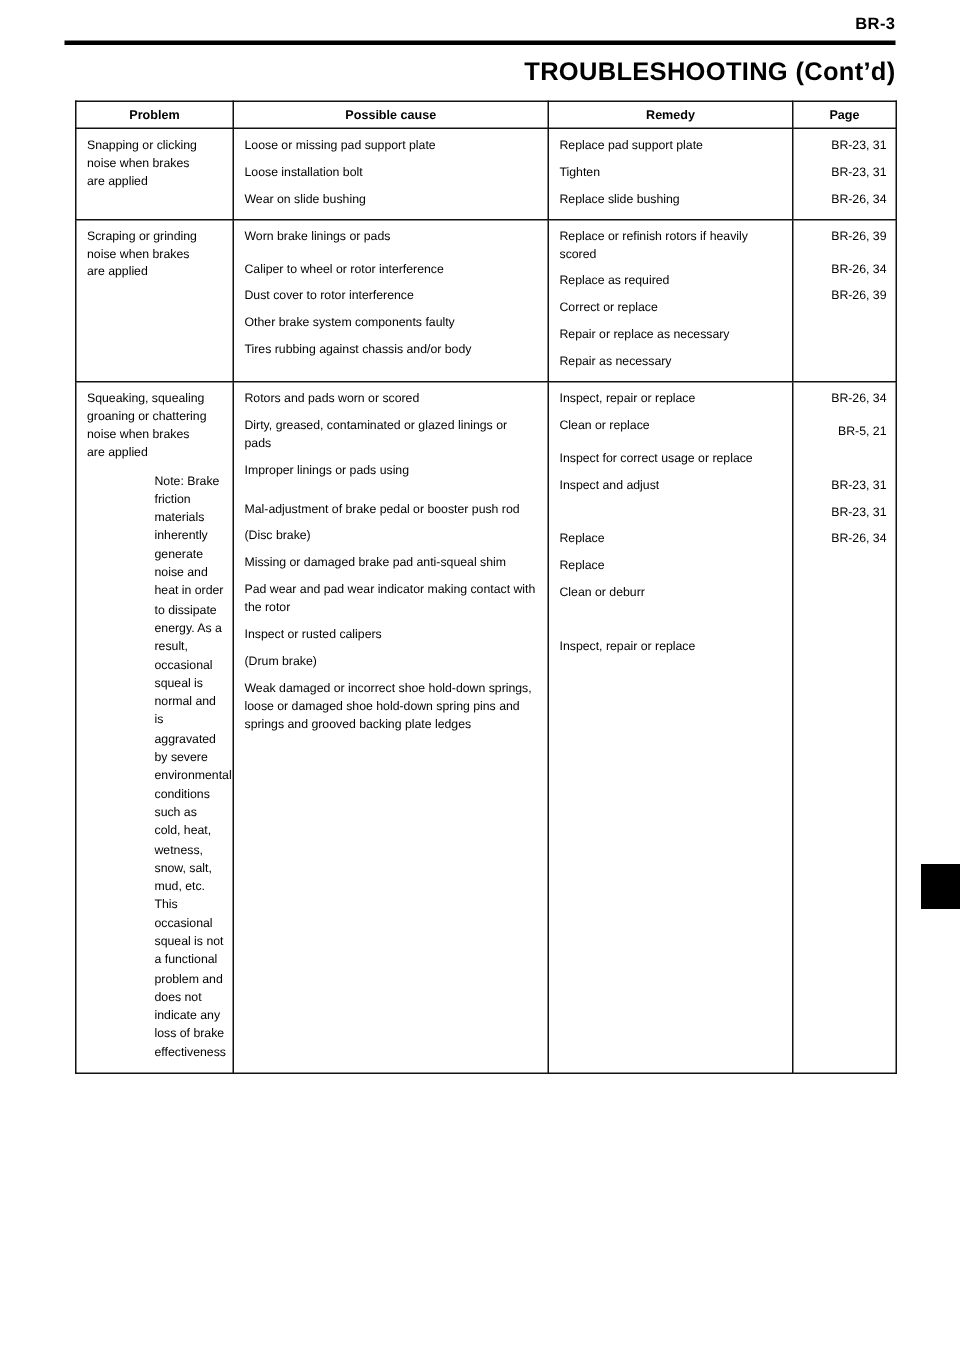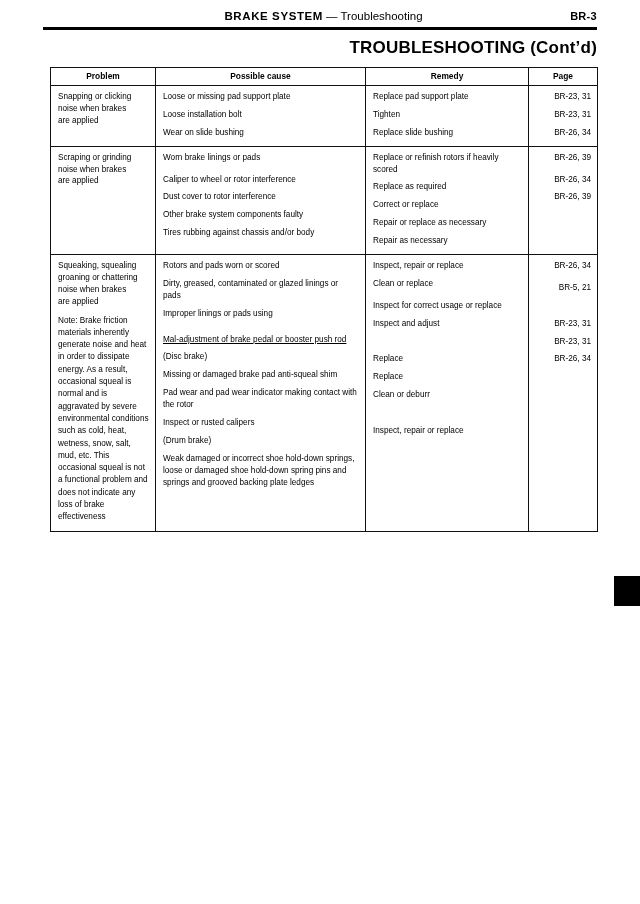--- a/index.html
+++ b/index.html
@@ -111,49 +111,46 @@
     padding: 5px 7px 7px 7px;
   }
   .cellpad-prob { padding: 5px 5px 7px 7px; }
   .cellpad-page { padding: 5px 6px 7px 6px; }
 
   .blk {
     line-height: 1.45;
   }
   .blk + .blk { margin-top: 6px; }
   .blk.gap-l  { margin-top: 10px; }
-  .blk.gap-xl { margin-top: 14px; text-decoration: underline; }
+  .blk.gap-xl { margin-top: 14px; }
 
   .pg {
     text-align: right;
     padding-left: 7px;
     line-height: 1.45;
     white-space: nowrap;
   }
   .invis { visibility: hidden; }
 
-  .note-blk { margin-top: 7px; line-height: 1.5; }
+  .note-blk { margin-top: 7px; line-height: 1.5; margin-left: 45px; }
 
   
   .thumb-tab {
     position: absolute;
     left: 614px;
     top: 576px;
     width: 26px;
     height: 30px;
     background: #000;
   }
 </style>
 </head>
 <body>
 
 <div class="page-header">
-  <div class="header-center">
-    <span class="header-chapter">BRAKE SYSTEM</span><span class="header-dash">—</span><span class="header-section">Troubleshooting</span>
-  </div>
   <div class="header-pageno">BR-3</div>
 </div>
 <div class="header-rule"></div>
 
 <div class="doc-title">TROUBLESHOOTING (Cont’d)</div>
 
 <div class="tbl-wrap">
 <table class="ts">
   <colgroup>
     <col class="c-problem">

